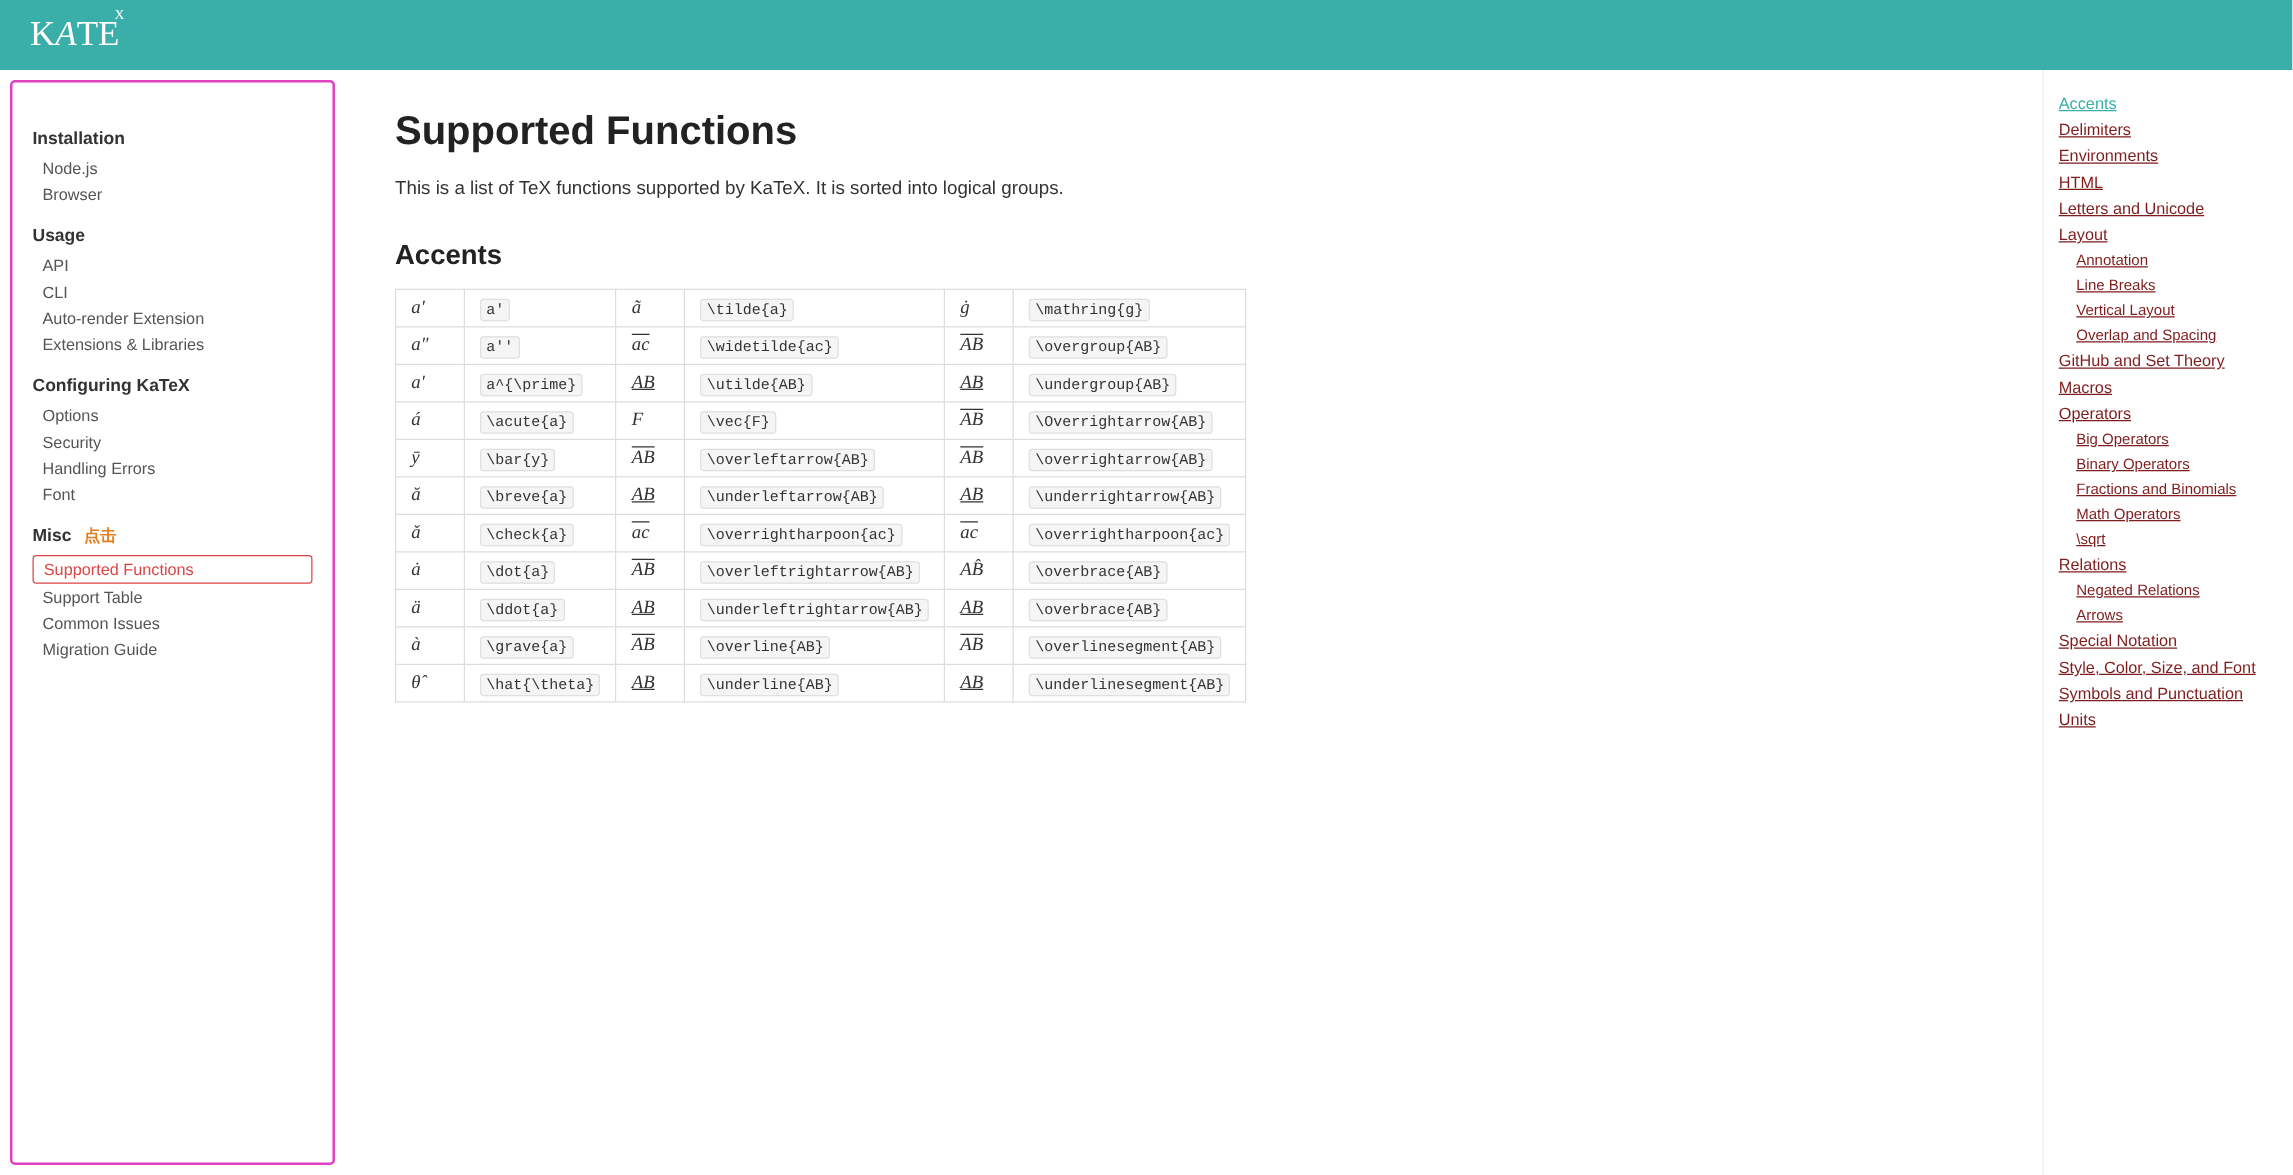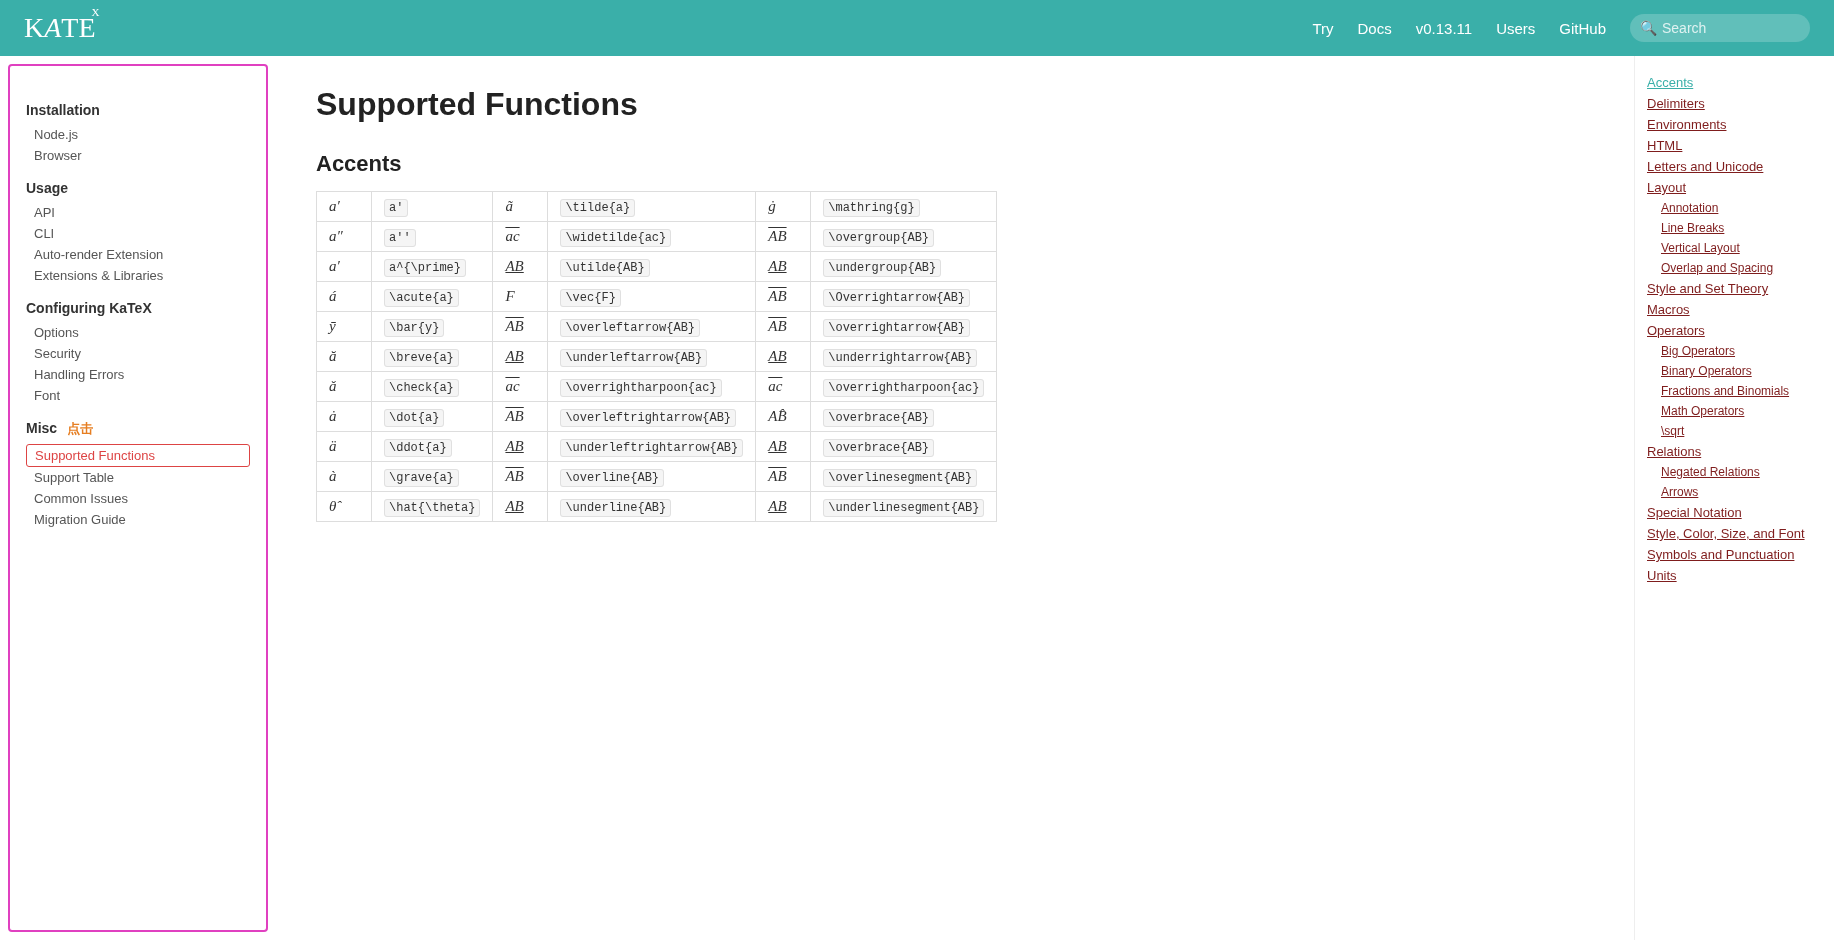--- a/index.html
+++ b/index.html
@@ -177,31 +177,20 @@
       font-size: 12px;
     }
   </style>
 </head>
 <body>
 
 <header class="header">
   <div class="header-logo">
     K<span style="font-style:italic;">A</span>T<span style="position:relative; display:inline-block;">E<span style="position:absolute; top:-6px; right:-4px; font-size:11px; font-style:normal;">X</span></span>
   </div>
-  <nav class="header-nav">
-    <a href="#">Try</a>
-    <a href="#">Docs</a>
-    <a href="#">v0.13.11</a>
-    <a href="#">Users</a>
-    <a href="#">GitHub</a>
-    <div class="search-wrapper">
-      <span class="search-icon">🔍</span>
-      <input type="text" placeholder="Search" style="">
-    </div>
-  </nav>
 </header>
 
 <div class="layout">
 
   <aside class="sidebar">
 
     <div class="sidebar-section-title">Installation</div>
     <a class="sidebar-item" href="#">Node.js</a>
     <a class="sidebar-item" href="#">Browser</a>
 
@@ -222,20 +211,21 @@
       <span class="misc-icon">点击</span>
     </div>
     <a class="sidebar-item active" href="#">Supported Functions</a>
     <a class="sidebar-item" href="#">Support Table</a>
     <a class="sidebar-item" href="#">Common Issues</a>
     <a class="sidebar-item" href="#">Migration Guide</a>
   </aside>
 
   <main class="main-content">
     <h1 class="page-title">Supported Functions</h1>
+    <p class="page-desc">This is a list of TeX functions supported by KaTeX. It is sorted into logical groups.</p>
 
     <h2 class="section-title">Accents</h2>
 
     <table class="accent-table">
       <tbody>
 
         <tr>
           <td class="cell-symbol"><span class="math-symbol">a′</span></td>
           <td><span class="code-cmd">a'</span></td>
           <td class="cell-symbol"><span class="math-symbol">ã</span></td>
@@ -341,21 +331,21 @@
     <a class="toc-item active" href="#">Accents</a>
     <a class="toc-item" href="#">Delimiters</a>
     <a class="toc-item" href="#">Environments</a>
     <a class="toc-item" href="#">HTML</a>
     <a class="toc-item" href="#">Letters and Unicode</a>
     <a class="toc-item" href="#">Layout</a>
     <a class="toc-item indent" href="#">Annotation</a>
     <a class="toc-item indent" href="#">Line Breaks</a>
     <a class="toc-item indent" href="#">Vertical Layout</a>
     <a class="toc-item indent" href="#">Overlap and Spacing</a>
-    <a class="toc-item" href="#">Style and Set Theory</a>
+    <a class="toc-item" href="#">GitHub and Set Theory</a>
     <a class="toc-item" href="#">Macros</a>
     <a class="toc-item" href="#">Operators</a>
     <a class="toc-item indent" href="#">Big Operators</a>
     <a class="toc-item indent" href="#">Binary Operators</a>
     <a class="toc-item indent" href="#">Fractions and Binomials</a>
     <a class="toc-item indent" href="#">Math Operators</a>
     <a class="toc-item indent" href="#">\sqrt</a>
     <a class="toc-item" href="#">Relations</a>
     <a class="toc-item indent" href="#">Negated Relations</a>
     <a class="toc-item indent" href="#">Arrows</a>

